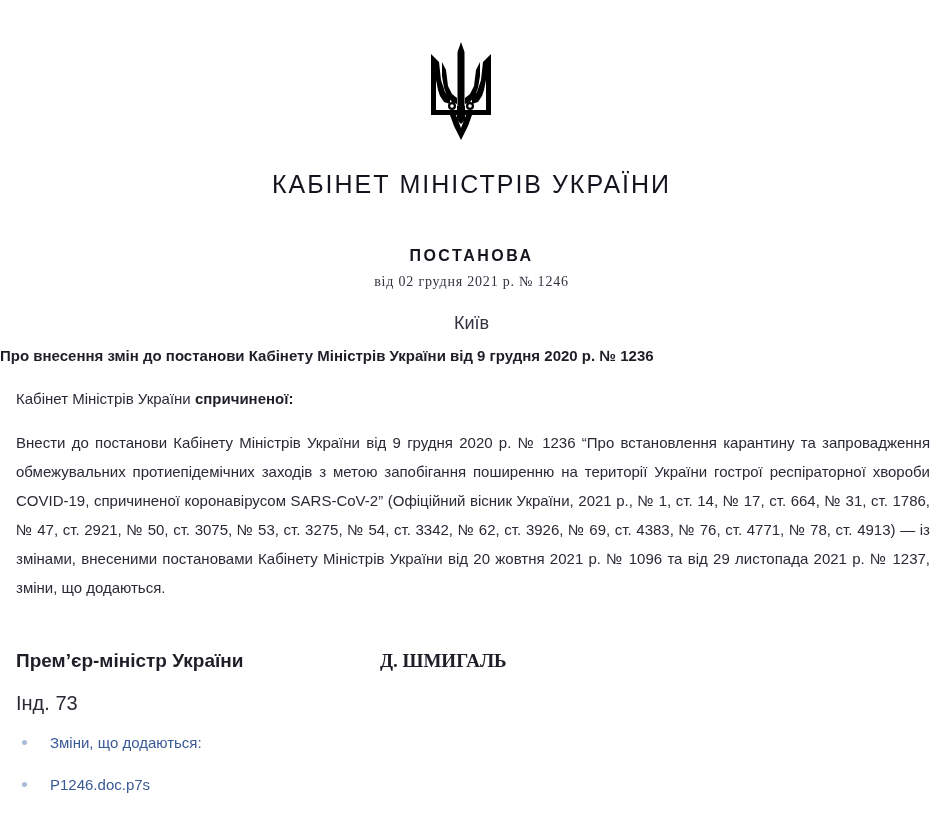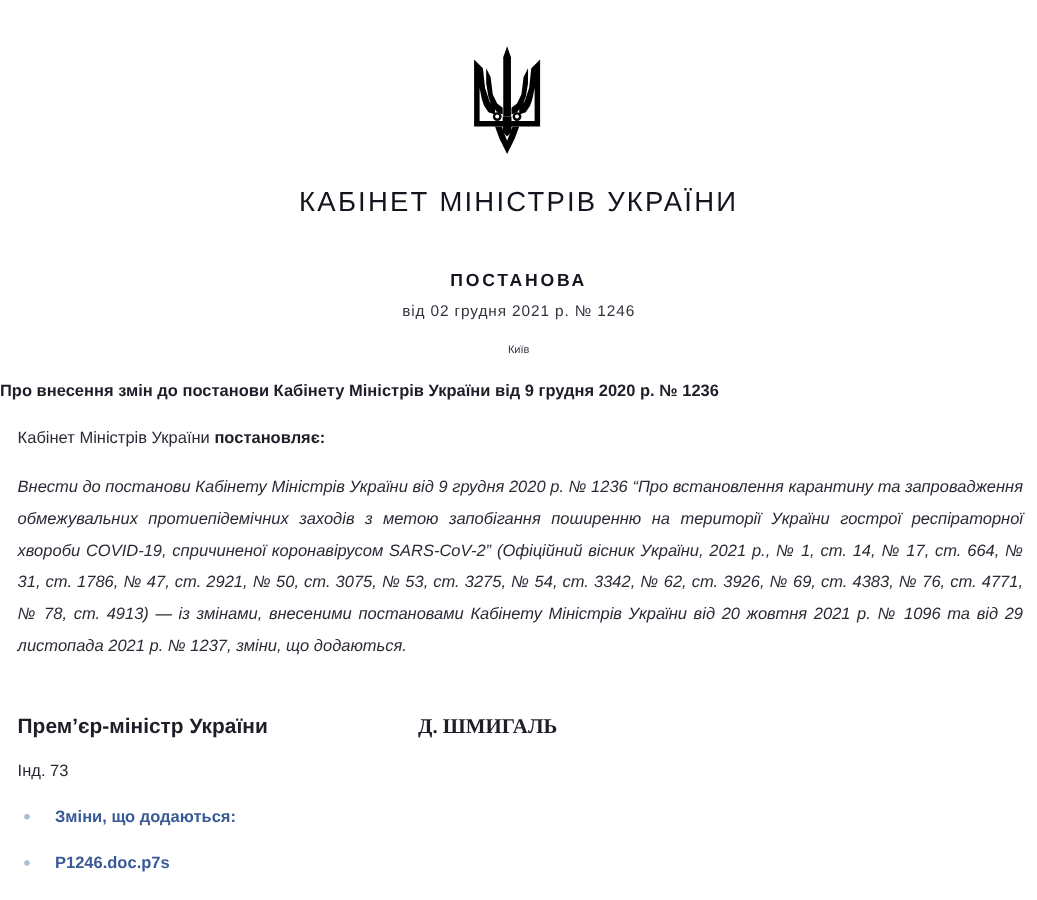--- a/index.html
+++ b/index.html
@@ -18,60 +18,59 @@
       color: #14141e;
     }
     .doc-type {
       position: absolute; left: 0; right: 0; top: 227px;
       text-align: center; font-size: 16px; letter-spacing: 2.5px; font-weight: 700;
       color: #14141e;
       margin-top: 20px;
     }
     .doc-date {
       position: absolute; left: 0; right: 0; top: 274px;
-      text-align: center; font-size: 14px; letter-spacing: 0.8px; color: #333340;
+      text-align: center; font-size: 14px; letter-spacing: 0.8px; color: #333340; font-family: Liberation Serif, serif;
     }
     .doc-city {
       position: absolute; left: 0; right: 0; top: 313px;
-      text-align: center; font-size: 10px; color: #333340;
+      text-align: center; font-size: 18px; color: #333340;
     }
     .doc-subject {
       position: absolute; left: 0; right: 0; top: 347px;
       font-size: 15px; font-weight: bold; color: #1e1e28;
     }
     .preamble {
       position: absolute; left: 16px; top: 390px; font-size: 15px; color: #2a2a36;
     }
     .preamble b { color: #1e1e28; }
     .body-text {
       position: absolute; left: 16px; top: 428px; width: 914px;
-      font-size: 15px; line-height: 29px; text-align: justify; color: #2a2a36; font-style: italic;
+      font-size: 15px; line-height: 29px; text-align: justify; color: #2a2a36;
     }
     .signature {
       position: absolute; left: 16px; top: 650px; width: 600px;
       font-size: 19px; font-weight: bold; color: #1e1e28;
     }
     .signature .sig-name { position: absolute; left: 364px; top: 0; font-family: Liberation Serif, serif; }
     .index {
-      position: absolute; left: 16px; top: 692px; font-size: 15px; color: #2a2a36;
+      position: absolute; left: 16px; top: 692px; font-size: 20px; color: #2a2a36;
     }
     .attachments {
       position: absolute; left: 16px; top: 734px; margin: 0; padding: 0; list-style: none;
     }
     .attachments li {
       position: relative; height: 42px; font-size: 15px;
     }
     .attachments .bullet {
       position: absolute; left: 6px; top: 6px; width: 5px; height: 5px;
       border-radius: 50%; background: #a8bcd8;
     }
     .attachments a {
       position: absolute; left: 34px; top: 0; color: #3a5a96; text-decoration: none;
       white-space: nowrap;
-      font-weight: bold;
     }
   </style>
 </head>
 <body>
 
 <div class="emblem">
   <svg viewBox="0 0 66 104" xmlns="http://www.w3.org/2000/svg">
     <g fill="#000">
 
       <path d="M33 2 L36.5 12 L36.5 66 L29.5 66 L29.5 12 Z"></path>
@@ -98,21 +97,21 @@
   </svg>
 </div>
 
 <div class="org-title">КАБІНЕТ МІНІСТРІВ УКРАЇНИ</div>
 <div class="doc-type">ПОСТАНОВА</div>
 <div class="doc-date">від 02 грудня 2021 р. № 1246</div>
 <div class="doc-city">Київ</div>
 <div class="doc-subject">Про внесення змін до постанови Кабінету Міністрів України від 9 грудня 2020 р. № 1236</div>
 
 <div class="preamble">
-  <span>Кабінет Міністрів України </span><b>постановляє:</b>
+  <span>Кабінет Міністрів України </span><b>спричиненої:</b>
 </div>
 
 <div class="body-text">Внести до постанови Кабінету Міністрів України від 9 грудня 2020 р. № 1236 “Про встановлення карантину та запровадження обмежувальних протиепідемічних заходів з метою запобігання поширенню на території України гострої респіраторної хвороби COVID-19, спричиненої коронавірусом SARS-CoV-2” (Офіційний вісник України, 2021 р., № 1, ст. 14, № 17, ст. 664, № 31, ст. 1786, № 47, ст. 2921, № 50, ст. 3075, № 53, ст. 3275, № 54, ст. 3342, № 62, ст. 3926, № 69, ст. 4383, № 76, ст. 4771, № 78, ст. 4913) — із змінами, внесеними постановами Кабінету Міністрів України від 20 жовтня 2021 р. № 1096 та від 29 листопада 2021 р. № 1237, зміни, що додаються.</div>
 
 <div class="signature">
   <span>Прем’єр-міністр України</span>
   <span class="sig-name">Д. ШМИГАЛЬ</span>
 </div>
 
 <div class="index">Інд. 73</div>

